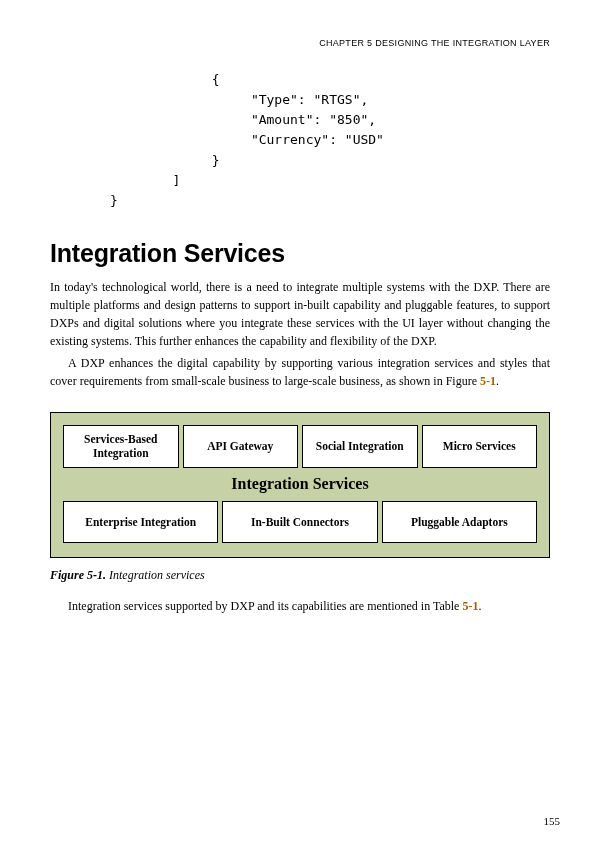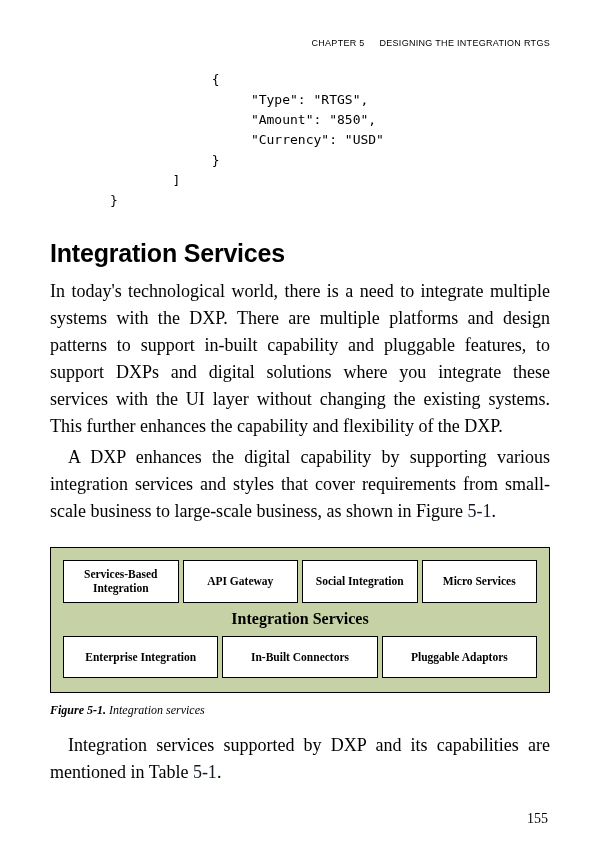--- a/index.html
+++ b/index.html
@@ -12,46 +12,46 @@
     position: relative;
     padding: 38px 50px 50px 50px;
   }
   .running-head {
     font-family: Arial, Helvetica, sans-serif;
     font-size: 9px;
     letter-spacing: 0.3px;
     text-align: right;
     margin-bottom: 22px;
   }
-  .running-head .chap { font-weight: 400; margin-right: 12px; text-align: center; }
+  .running-head .chap { font-weight: 400; margin-right: 0; text-align: center; }
   .running-head .title { font-weight: 400; }
   .code-block {
     font-family: "Lucida Console", Monaco, monospace;
     font-size: 13px;
     line-height: 1.55;
     white-space: pre;
     margin-left: 60px;
     margin-bottom: 28px;
   }
   h2.section {
     font-family: "Arial Narrow", Arial, Helvetica, sans-serif;
     font-stretch: condensed;
     font-weight: 700;
     font-size: 25px;
     margin-bottom: 10px;
     letter-spacing: -0.2px;
   }
   p.body {
-    font-size: 18px;
+    font-size: 12px;
     line-height: 1.5;
     text-align: justify;
     margin-bottom: 4px;
   }
   p.indent { text-indent: 18px; }
-  .fig-ref { color: #0f172a; }
+  .fig-ref { color: #a16207; font-weight: bold; }
   .figure-box {
     margin-top: 22px;
     border: 1.5px solid #000;
     background: #c7d1a6;
     padding: 12px 12px 14px 12px;
   }
   .fig-row {
     display: flex;
     gap: 4px;
     justify-content: space-between;
@@ -81,30 +81,30 @@
   .caption {
     font-size: 12px;
     margin-top: 10px;
     margin-bottom: 14px;
   }
   .caption .label { font-style: italic; font-weight: 700; }
   .caption .text { font-style: italic; }
   .pagenum {
     position: absolute;
     bottom: 30px;
-    right: 52px;
-    font-size: 14px;
+    right: 40px;
+    font-size: 11px;
   }
 </style>
 </head>
 <body>
 
 <div class="running-head">
   <span class="chap">CHAPTER 5</span>
-  <span class="title">DESIGNING THE INTEGRATION RTGS</span>
+  <span class="title">DESIGNING THE INTEGRATION LAYER</span>
 </div>
 
 <div class="code-block">             {
                   "Type": "RTGS",
                   "Amount": "850",
                   "Currency": "USD"
              }
         ]
 }</div>
 

